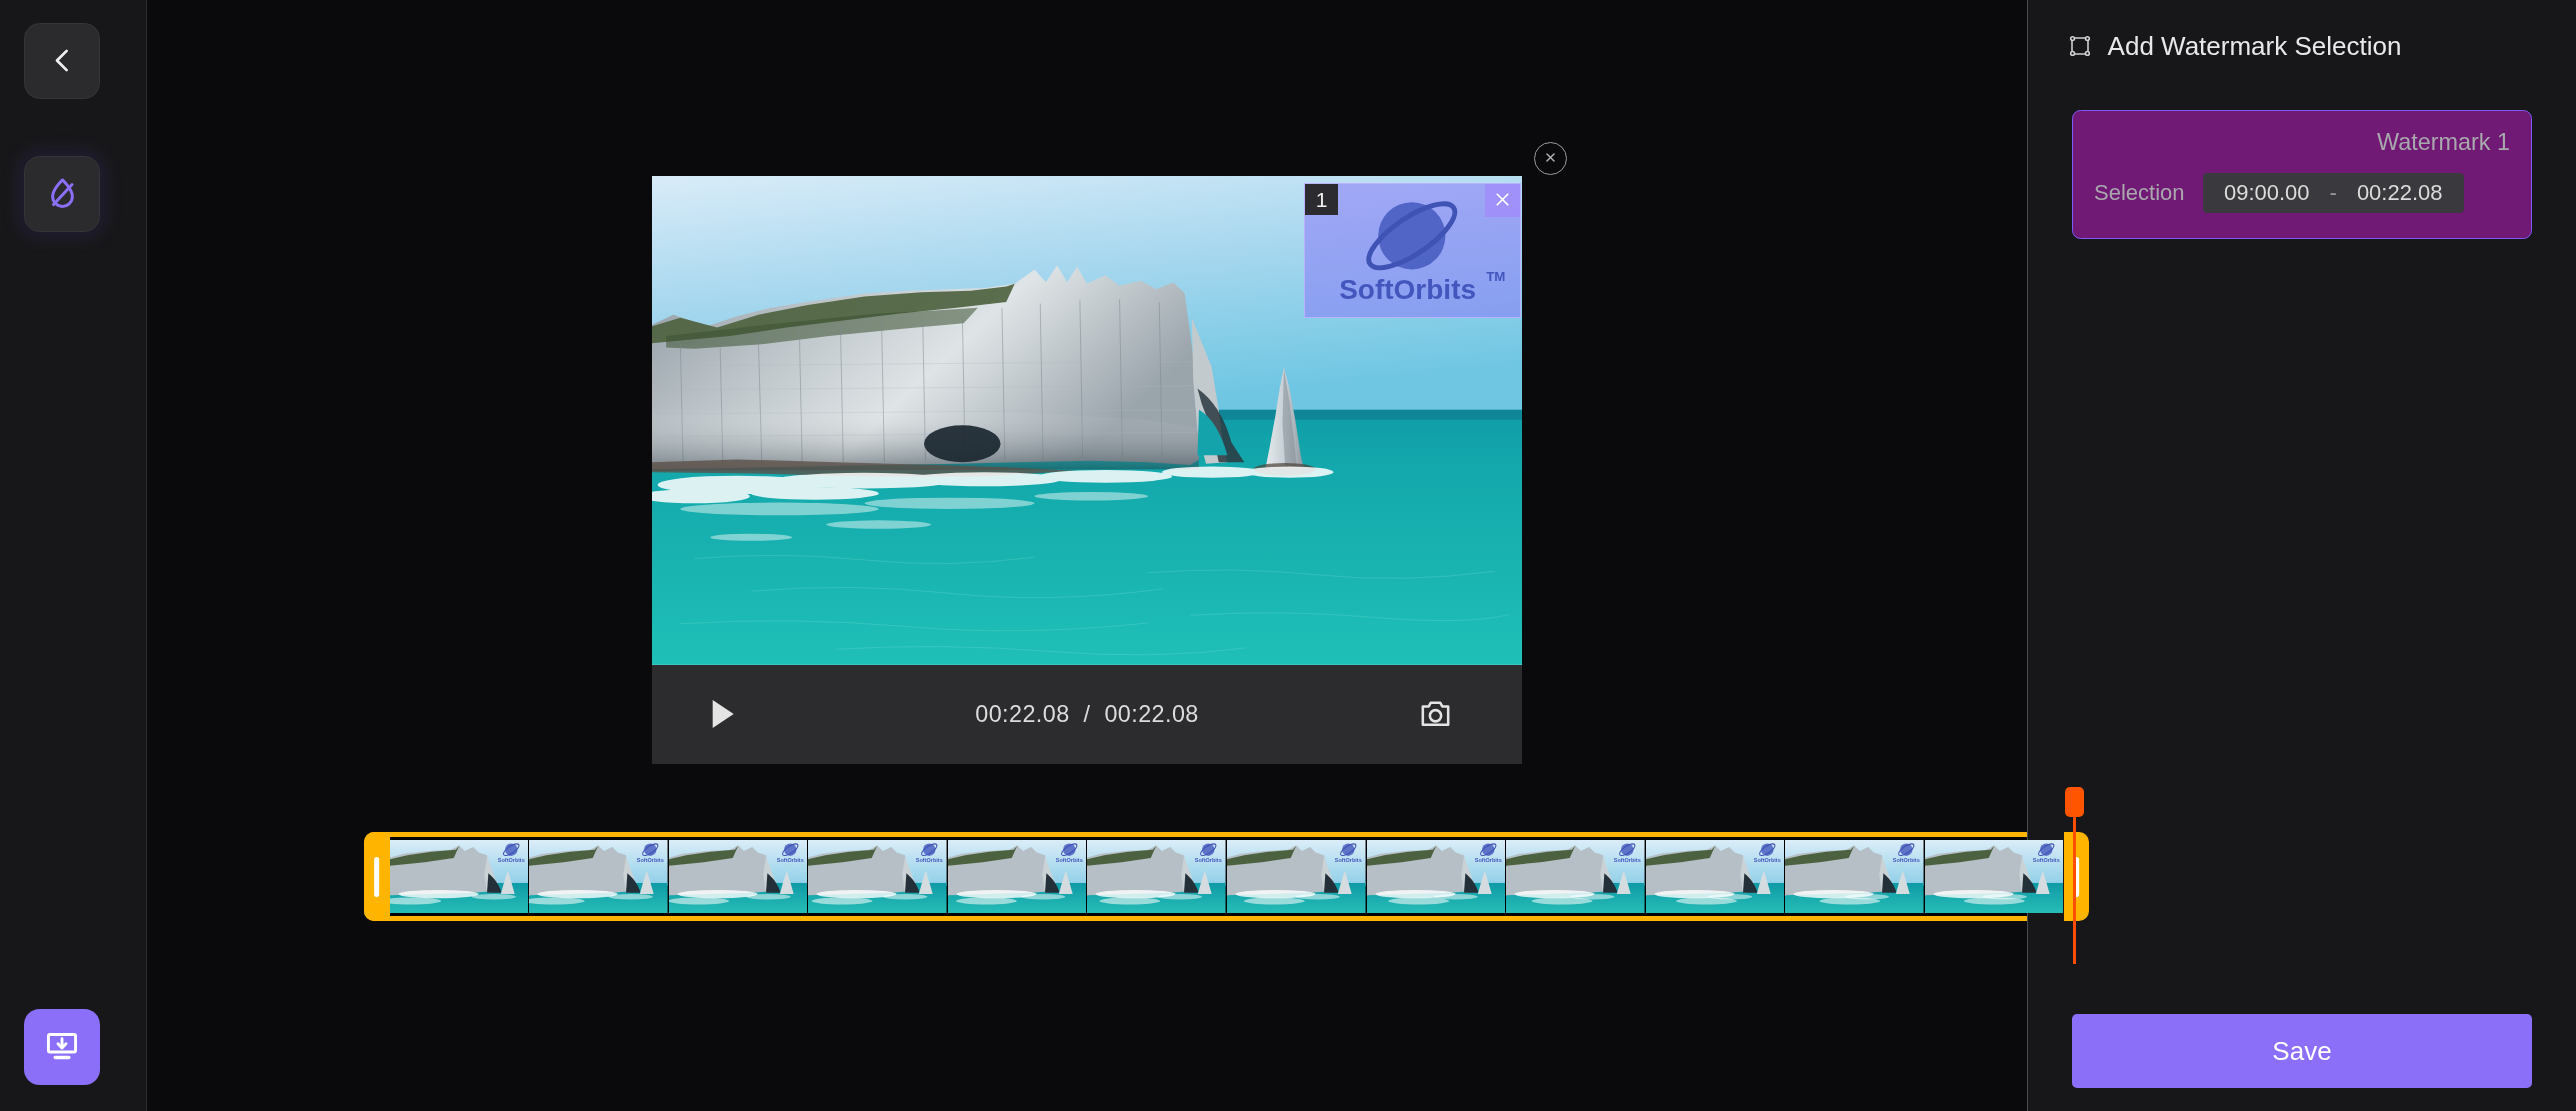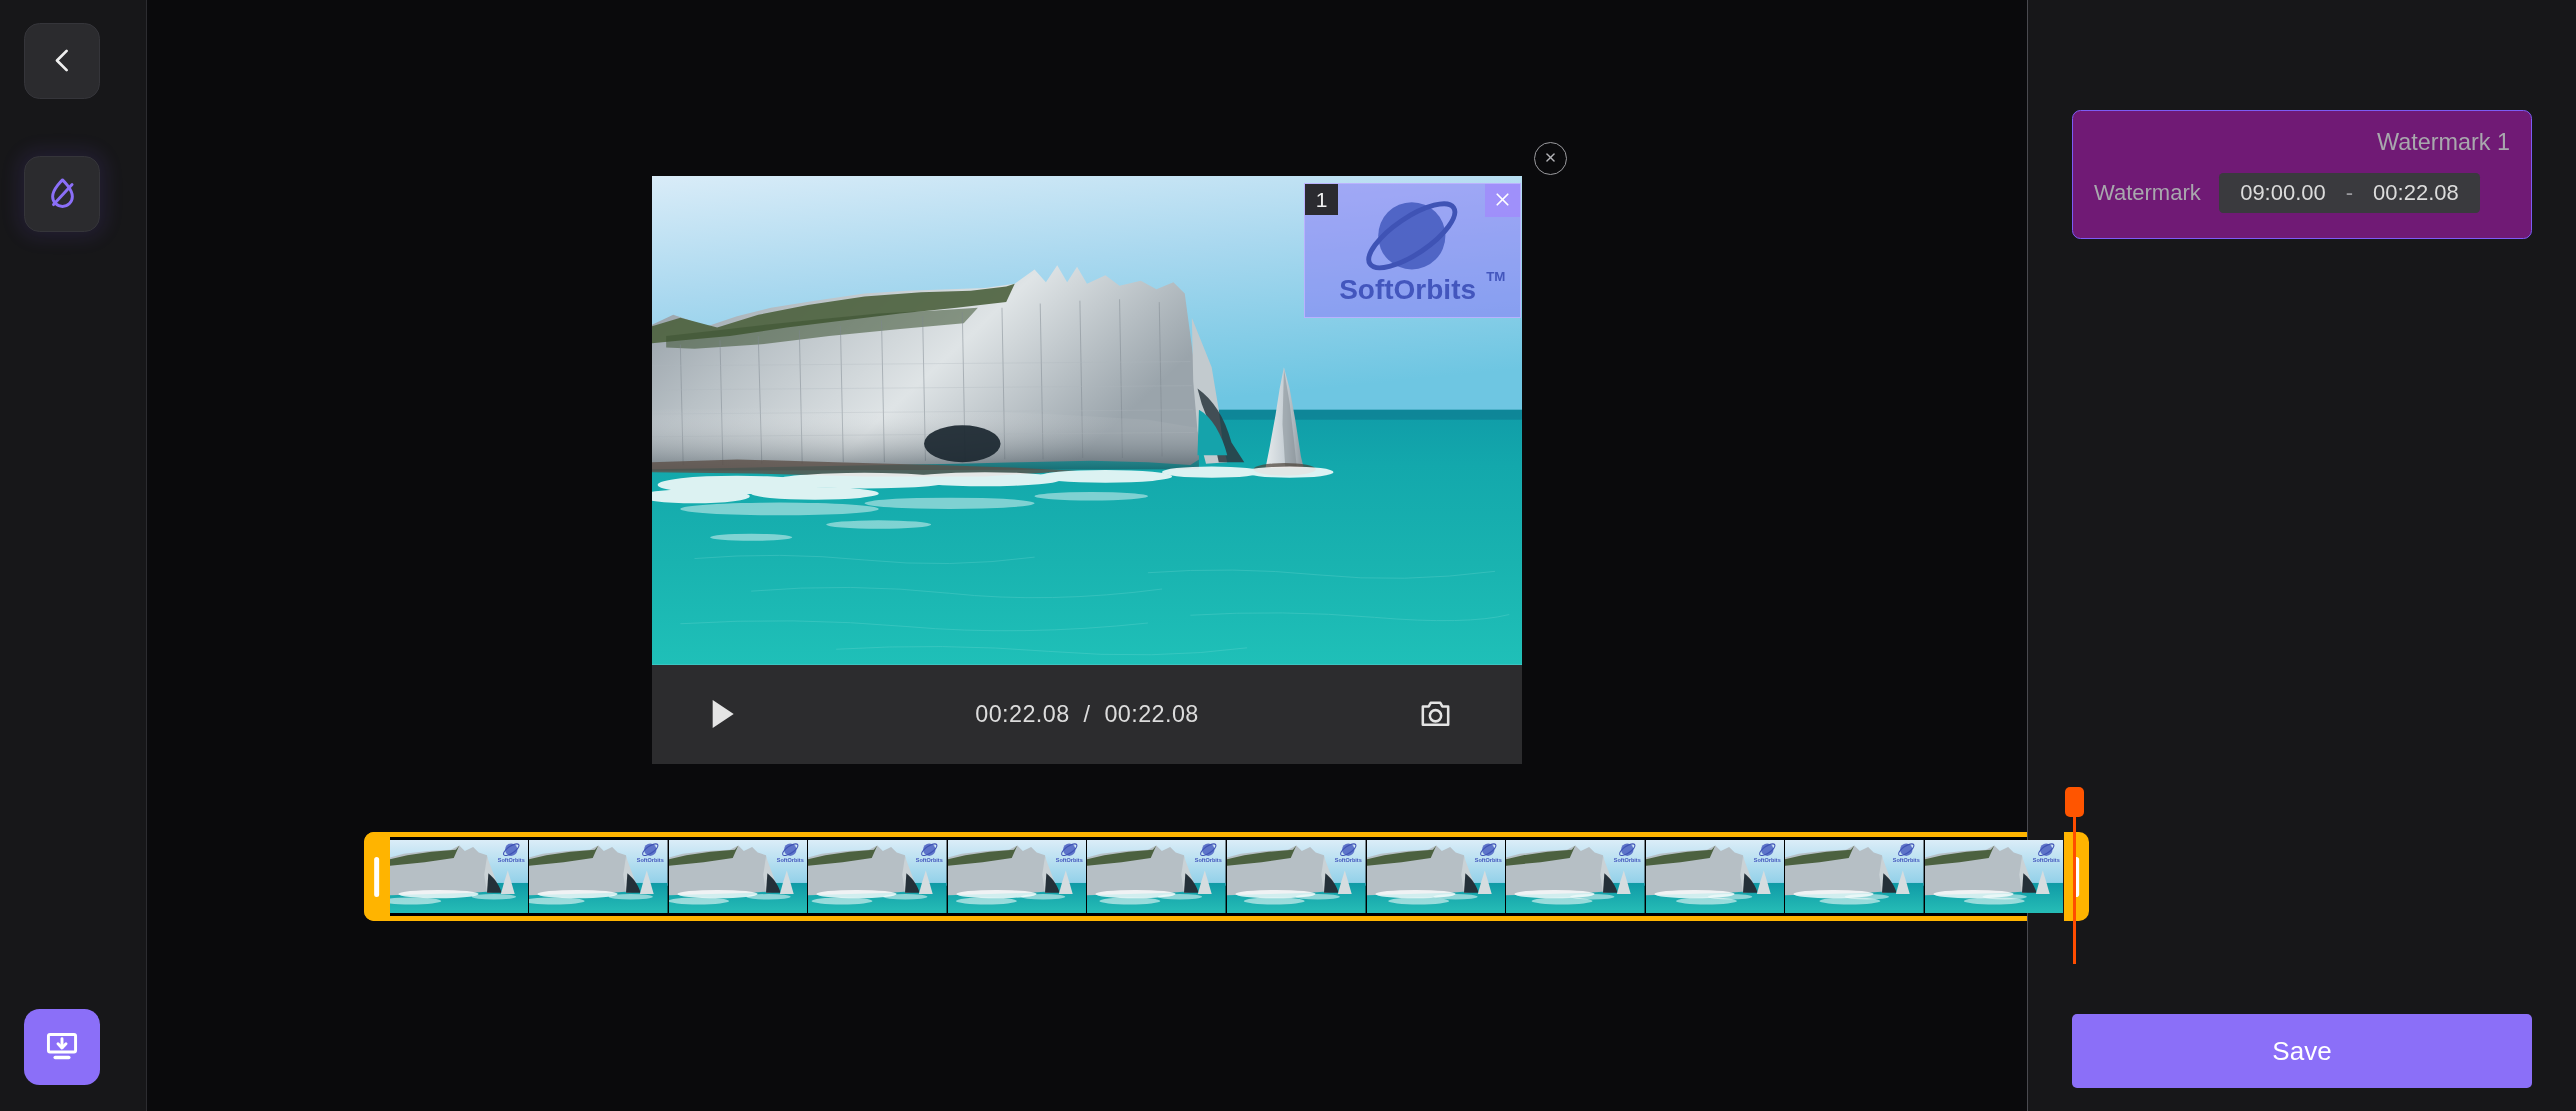--- a/index.html
+++ b/index.html
@@ -705,25 +705,37 @@
       </div>
 
       <div id="playhead">
         <div id="playhead-knob"></div>
       </div>
     </div>
   </div>
 
   <div id="right-panel">
 
+    <div id="panel-header">
+      <span>
+        <svg width="24" height="24" viewBox="0 0 24 24" fill="none" stroke="#cfcfd3" stroke-width="1.6">
+          <path d="M6 4 h12 M6 20 h12 M4 6 v12 M20 6 v12"></path>
+          <circle cx="4.6" cy="4.6" r="1.9"></circle>
+            <circle cx="19.4" cy="4.6" r="1.9"></circle>
+          <circle cx="4.6" cy="19.4" r="1.9"></circle>
+            <circle cx="19.4" cy="19.4" r="1.9"></circle>
+        </svg>
+      </span>
+      <span id="panel-title">Add Watermark Selection</span>
+    </div>
 
     <div id="wm-card">
       <div id="wm-card-title">Watermark 1</div>
       <div id="duration-row">
-        <span id="duration-label">Watermark</span>
+        <span id="duration-label">Selection</span>
         <div id="duration-field">
           <span>09:00.00</span>
           <span id="duration-sep">-</span>
           <span>00:22.08</span>
         </div>
       </div>
     </div>
 
     <button id="save-btn">Save</button>
   </div>

